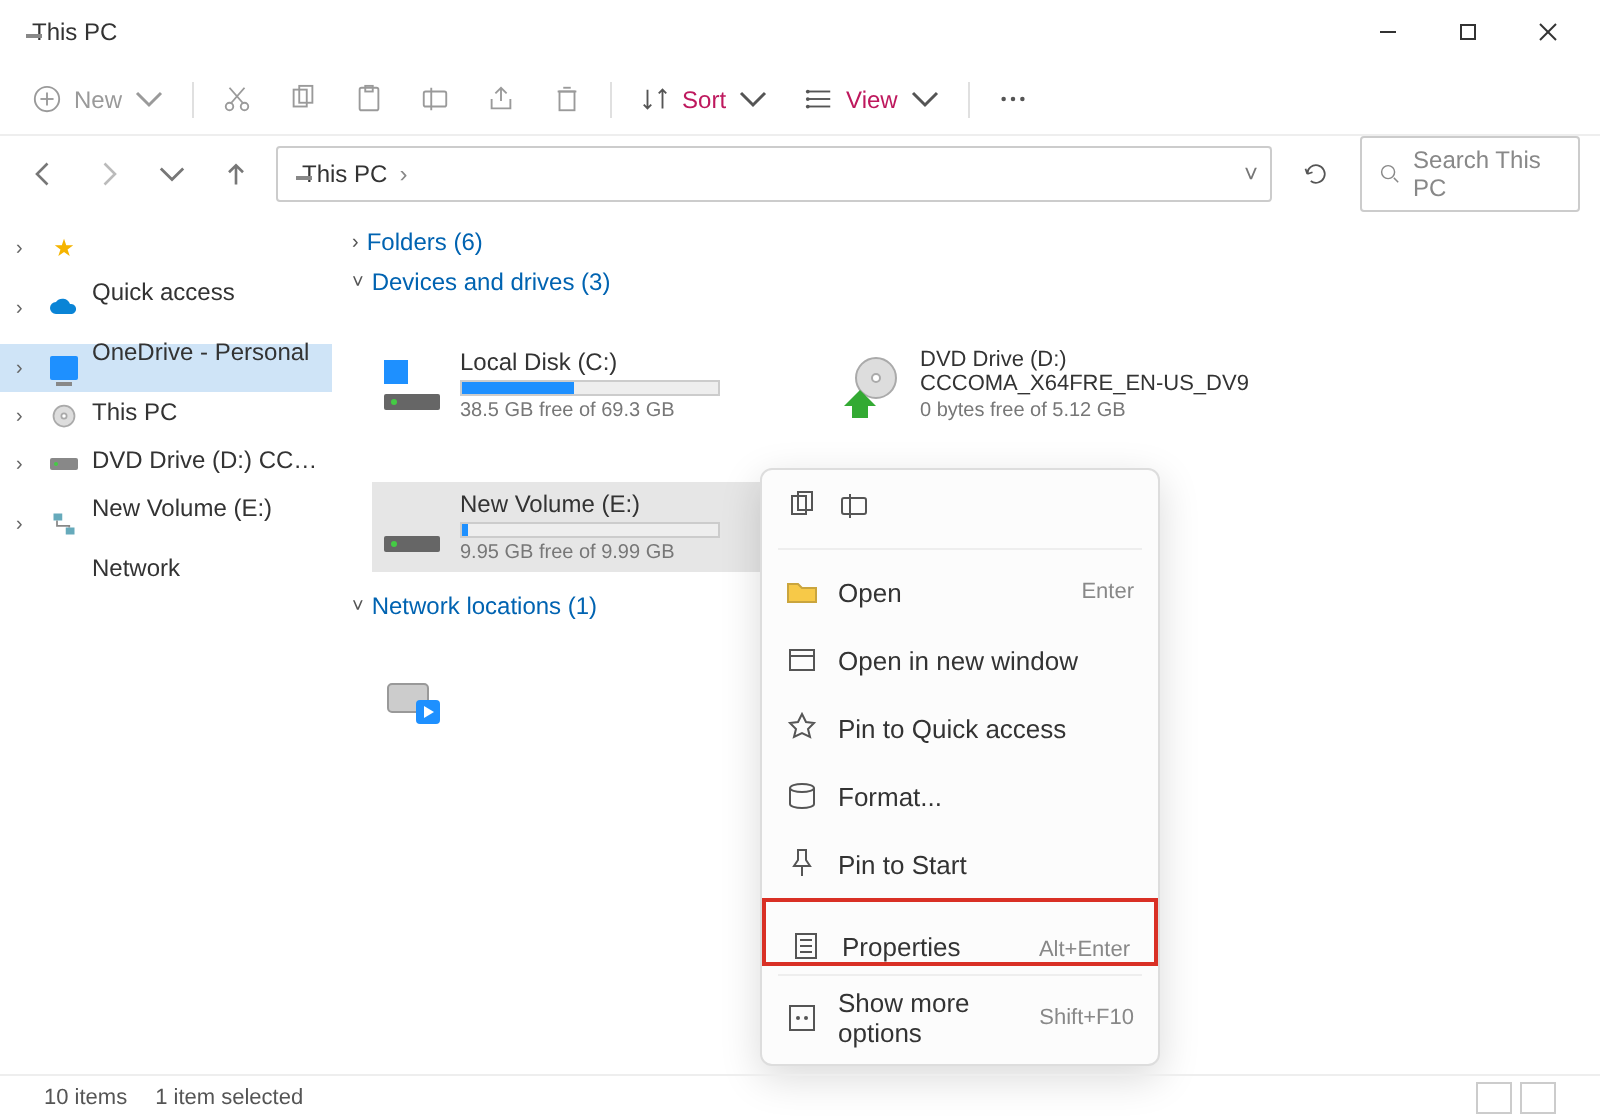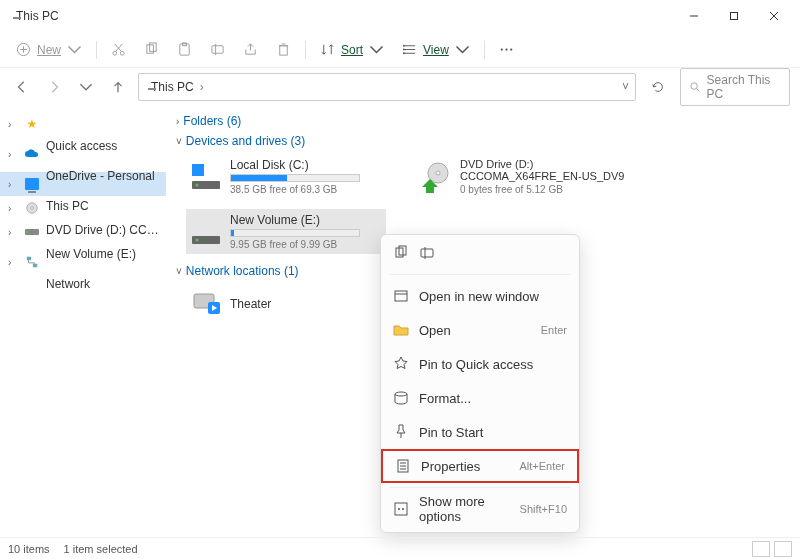--- a/index.html
+++ b/index.html
@@ -7,23 +7,23 @@
 
 
 .titlebar { display: flex; align-items: center; height: 32px; padding: 0 6px; }
 .titlebar .left { display: flex; align-items: center; gap: 6px; padding-left: 4px; }
 .titlebar .wincontrols { margin-left: auto; display: flex; }
 .titlebar .wincontrols div { width: 40px; height: 32px; display: flex; align-items: center; justify-content: center; }
 .titlebar .wincontrols svg { width: 10px; height: 10px; }
 
 
 .toolbar { display: flex; align-items: center; height: 36px; gap: 2px; padding: 0 8px; border-bottom: 1px solid #eee; }
-.tbtn { display: flex; align-items: center; gap: 6px; padding: 4px 8px; color: #9a9a9a; border-radius: 4px; text-decoration: underline; }
+.tbtn { display: flex; align-items: center; gap: 6px; padding: 4px 8px; color: #9a9a9a; border-radius: 4px; }
 .tbtn svg { width: 15px; height: 15px; }
-.tbtn.dark { color: #14532d; justify-content: center; }
+.tbtn.dark { color: #be185d; justify-content: center; }
 .divider { width: 1px; height: 18px; background: #e0e0e0; margin: 0 4px; }
 
 
 .navbar { display: flex; align-items: center; height: 38px; gap: 8px; padding: 6px 10px; }
 .navbtn { width: 24px; height: 24px; display:flex; align-items:center; justify-content:center; color:#777; }
 .navbtn svg { width: 14px; height: 14px; }
 .addrbox { flex: 1; height: 28px; border: 1px solid #ccc; border-radius: 2px; display: flex; align-items: center; padding: 0 6px; gap: 6px; }
 .addrbox .chev { color: #777; margin-left: auto; }
 .refresh { width: 28px; height: 28px; border: 0px solid #ccc; display:flex; align-items:center; justify-content:center; }
 .searchbox { width: 110px; height: 38px; border: 1px solid #ccc; border-radius: 2px; display: flex; align-items: center; padding: 0 8px; gap: 6px; color: #888; }
@@ -35,41 +35,41 @@
 .srow.selected { background: #cfe4f7; }
 .srow .caret { width: 10px; color: #666; font-size: 10px; }
 .srow .icon { width: 16px; height: 16px; display:flex; align-items:center; justify-content:center; }
 .srow .lbl { flex:1; overflow:hidden; text-overflow:ellipsis;margin-top:44px; }
 
 .content { flex: 1; padding: 4px 10px; position: relative; }
 .section-hdr { display: flex; align-items: center; gap: 4px; color: #0063b1; margin: 4px 0 6px 0; font-size: 12px; }
 .section-hdr .caret { font-size: 10px; color:#555; }
 
 .drives { display: flex; flex-wrap: wrap; gap: 10px 30px; margin-left: 10px; }
-.drive { display: flex; width: 200px; padding: 4px; gap: 8px; align-items: center; }
+.drive { display: flex; width: 200px; padding: 4px; gap: 8px; align-items: center; margin-top: 16px; }
 .drive.selected { background: #e6e6e6; }
 .drive .dicon { width: 32px; height: 32px; }
 .drive .dinfo { flex:1; display:flex; flex-direction:column; gap:2px; }
 .drive .dname { font-size: 12px; }
 .drive .bar { height: 8px; width: 130px; background: #eee; border: 1px solid #ccc; position: relative; }
 .drive .bar .fill { position:absolute; left:0; top:0; bottom:0; background:#1e90ff; }
 .drive .dstat { font-size: 10px; color: #777; }
 
 
 .ctxmenu { position: absolute; left: 380px; top: 234px; width: 200px; background: #fcfcfc; border: 1px solid #ddd; border-radius: 6px; box-shadow: 0 6px 20px rgba(0,0,0,0.15); padding: 6px 0; }
 .ctx-row { display:flex; align-items:center; height: 34px; padding: 0 12px; gap: 10px; font-size: 13px; }
 .ctx-row .cicon { width: 16px; height:16px; display:flex; align-items:center; justify-content:center; color:#555; }
 .ctx-row .clabel { flex:1; }
 .ctx-row .chint { font-size: 11px; color: #888; }
-.ctx-row.highlight { border: 2px solid #d93025; }
+.ctx-row.highlight { border: 2px solid #d93025; align-items: flex-end; }
 .ctx-top { display:flex; gap:10px; padding: 4px 12px 6px 12px; }
 .ctx-sep { height:1px; background:#eee; margin: 4px 8px; }
 
 
-.statusbar { position:absolute; bottom:0; left:0; right:0; height:22px; border-top:1px solid #eee; display:flex; align-items:center; padding:0 8px; font-size:11px; color:#555; gap:14px; }
+.statusbar { position:absolute; bottom:0; left:0; right:0; height:22px; border-top:1px solid #eee; display:flex; align-items:center; padding:0 22px; font-size:11px; color:#555; gap:14px; }
 .statusbar .right { margin-left:auto; display:flex; gap:4px; }
 .viewtoggle { width:18px; height:16px; border:1px solid #ccc; }
 
 .thispc-glyph { width:14px; height:12px; background:#1e90ff; border-radius:1px; position:relative; }
 .thispc-glyph::after { content:""; position:absolute; bottom:-3px; left:3px; width:8px; height:2px; background:#888; }
 </style>
 </head>
 <body>
 
 <div class="titlebar">
@@ -349,23 +349,20 @@
       <span>Network locations (1)</span>
     </div>
     <div class="drives">
       <div class="drive">
         <div class="dicon">
           <svg viewBox="0 0 32 32" width="32">
               <rect x="4" y="6" width="20" height="14" rx="2" fill="#ccc" stroke="#999"></rect>
               <rect x="18" y="14" width="12" height="12" rx="2" fill="#1e90ff"></rect>
               <polygon points="22,17 22,23 27,20" fill="#fff"></polygon>
             </svg>
-        </div>
-        <div class="dinfo">
-          <span class="dname">Theater</span>
         </div>
       </div>
     </div>
   </div>
 </div>
 
 <div class="ctxmenu">
   <div class="ctx-top">
     <span class="cicon"><svg viewBox="0 0 16 16" width="16">
           <rect x="3" y="3" width="7" height="9" fill="none" stroke="#555"></rect>
@@ -373,34 +370,34 @@
         </svg></span>
     <span class="cicon"><svg viewBox="0 0 16 16" width="16">
           <rect x="2" y="4" width="12" height="8" rx="1" fill="none" stroke="#555"></rect>
           <line x1="6" y1="2" x2="6" y2="14" stroke="#555"></line>
         </svg></span>
   </div>
   <div class="ctx-sep"></div>
   <div class="ctx-row">
     <span class="cicon">
         <svg viewBox="0 0 16 16" width="16">
+          <path d="M1 4 h5 l2 2 h7 v7 h-14 z" fill="#f7c948" stroke="#caa53d"></path>
+        </svg>
+      </span>
+    <span class="clabel">Open</span>
+    <span class="chint">Enter</span>
+  </div>
+  <div class="ctx-row">
+    <span class="cicon">
+        <svg viewBox="0 0 16 16" width="16">
           <rect x="2" y="3" width="12" height="10" fill="none" stroke="#555"></rect>
           <line x1="2" y1="6" x2="14" y2="6" stroke="#555"></line>
         </svg>
       </span>
     <span class="clabel">Open in new window</span>
-  </div>
-  <div class="ctx-row">
-    <span class="cicon">
-        <svg viewBox="0 0 16 16" width="16">
-          <path d="M1 4 h5 l2 2 h7 v7 h-14 z" fill="#f7c948" stroke="#caa53d"></path>
-        </svg>
-      </span>
-    <span class="clabel">Open</span>
-    <span class="chint">Enter</span>
   </div>
   <div class="ctx-row">
     <span class="cicon">
         <svg viewBox="0 0 16 16" width="16">
           <path d="M8 1 l2 4 l4 .5 l-3 3 l1 4 l-4 -2 l-4 2 l1 -4 l-3 -3 l4 -.5 z" fill="none" stroke="#555"></path>
         </svg>
       </span>
     <span class="clabel">Pin to Quick access</span>
   </div>
   <div class="ctx-row">

